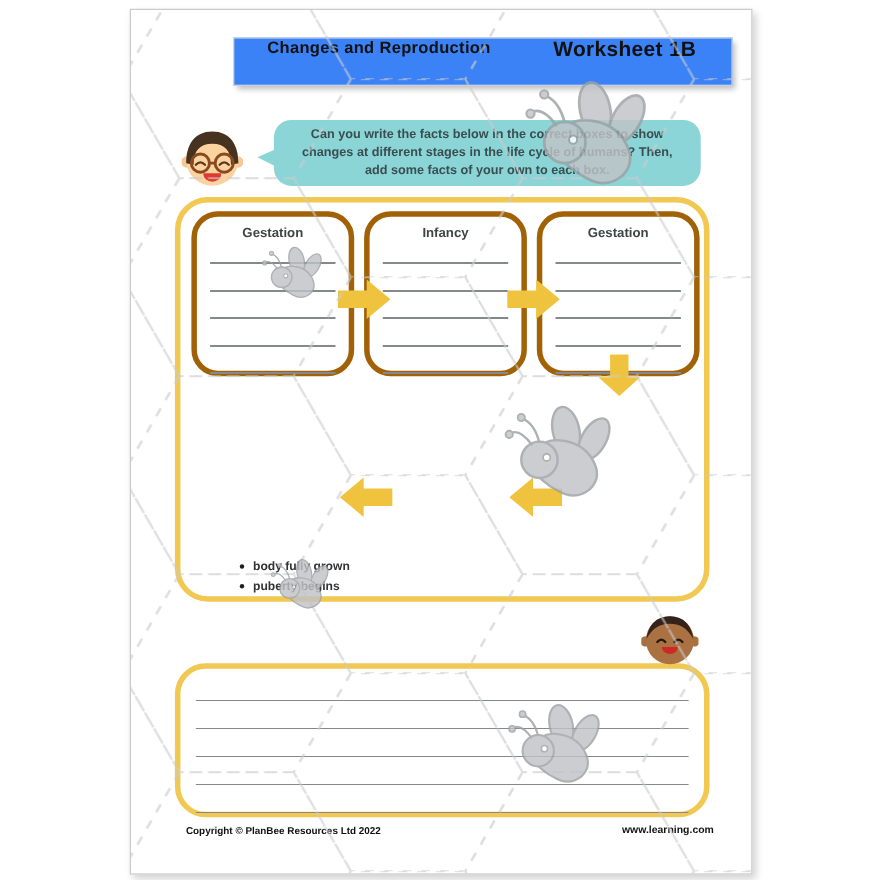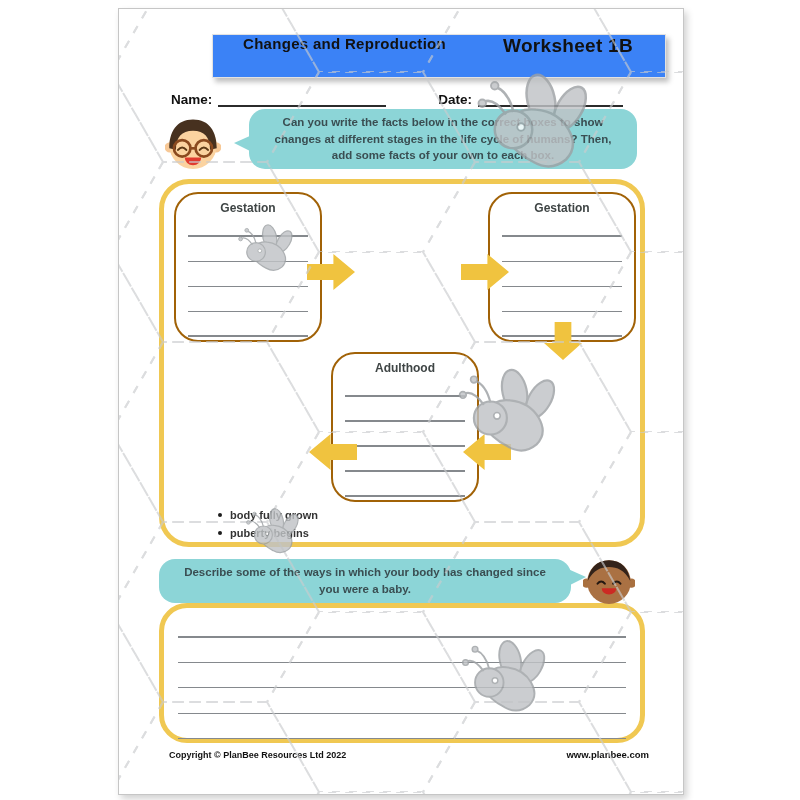--- a/index.html
+++ b/index.html
@@ -29,21 +29,21 @@
   .bubble .btxt{font-size:11.5px;font-weight:bold;color:#3a4e52;line-height:1.45;padding:6px 14px;}
   .bubble1{left:130px;top:100px;width:388px;height:60px;}
   .bubble1 .tail{position:absolute;left:-15px;top:26px;width:0;height:0;
      border-top:8px solid transparent;border-bottom:9px solid transparent;border-right:18px solid #8cd5d7;}
   .bubble2{left:40px;top:550px;width:412px;height:44px;}
   .bubble2 .tail{position:absolute;right:-15px;top:10px;width:0;height:0;
      border-top:8px solid transparent;border-bottom:9px solid transparent;border-left:18px solid #8cd5d7;}
   
   .cycle{position:absolute;left:40px;top:170px;width:486px;height:368px;border:5px solid #f0c852;
          border-radius:30px;box-sizing:border-box;background:#fff;z-index:1;}
-  .stage{position:absolute;width:148px;height:150px;border:2px solid #a16207;border-radius:24px;
+  .stage{position:absolute;width:148px;height:150px;border:5px solid #a16207;border-radius:24px;
          box-sizing:border-box;background:#fff;}
   .stage-title{position:absolute;top:7px;left:0;right:0;text-align:center;font-size:12px;
          font-weight:bold;color:#3f4545;}
   .lines{position:absolute;left:12px;right:12px;top:18px;height:126px;
          background:repeating-linear-gradient(to bottom,transparent 0 23.5px,#85898d 23.5px 25px);}
   .s0{left:10px;top:8px;} .s1{left:167px;top:8px;} .s2{left:324px;top:8px;}
   .s3{left:10px;top:168px;} .s4{left:167px;top:168px;} .s5{left:324px;top:168px;}
   
   .arrow{position:absolute;background:#f0c33f;z-index:2;}
   .a-right{width:48px;height:36px;clip-path:polygon(0 28%,55% 28%,55% 0,100% 50%,55% 100%,55% 72%,0 72%);}
@@ -77,30 +77,20 @@
 <body>
 
 <div class="canvas">
   <div class="page">
 
     <div class="banner">
       <span class="t">Changes and Reproduction</span>
       <span class="w">Worksheet 1B</span>
     </div>
 
-    <div class="namedate">
-      <div class="field">
-        <span class="flabel">Name:</span>
-        <span class="fline name-line"></span>
-      </div>
-      <div class="field">
-        <span class="flabel">Date:</span>
-        <span class="fline date-line"></span>
-      </div>
-    </div>
 
     <svg class="boy" viewBox="0 0 54 64">
       <circle cx="4.5" cy="41" r="5" fill="#f7c896"></circle>
       <circle cx="49.5" cy="41" r="5" fill="#f7c896"></circle>
       <circle cx="27" cy="39" r="23" fill="#fbd3a0"></circle>
       <path d="M27 14 C11 14 4 26 4 42 L10.5 43.5 C10.5 31 16 25 27 25 C38 25 43.5 31 43.5 43.5 L50 42 C50 26 43 14 27 14 Z" fill="#47311f"></path>
       <g stroke="#8a4a1f" stroke-width="2.6" fill="none">
         <circle cx="16.5" cy="42" r="8"></circle>
         <circle cx="37.5" cy="42" r="8"></circle>
         <path d="M24.5 42 h5"></path>
@@ -113,65 +103,61 @@
     <div class="bubble bubble1">
       <div class="tail"></div>
       <span class="btxt">Can you write the facts below in the correct boxes to show changes at different stages in the life cycle of humans? Then, add some facts of your own to each box.</span>
     </div>
 
     <div class="cycle">
       <div class="stage s0">
         <div class="stage-title">Gestation</div>
         <div class="lines"></div>
       </div>
+      <div class="stage s1">
+        <div class="stage-title">Infancy</div>
+        <div class="lines"></div>
+      </div>
       <div class="stage s2">
         <div class="stage-title">Gestation</div>
-        <div class="lines"></div>
-      </div>
-      <div class="stage s4">
-        <div class="stage-title">Adulthood</div>
         <div class="lines"></div>
       </div>
 
       <div class="arrow a-right ar1"></div>
       <div class="arrow a-right ar2"></div>
       <div class="arrow a-down ad1"></div>
       <div class="arrow a-left al1"></div>
       <div class="arrow a-left al2"></div>
 
       <div class="facts">
         <ul class="fcol fc0">
           <li>body fully grown</li>
           <li>puberty begins</li>
         </ul>
       </div>
     </div>
 
-    <div class="bubble bubble2">
-      <div class="tail"></div>
-      <span class="btxt">Describe some of the ways in which your body has changed since you were a baby.</span>
-    </div>
 
     <svg class="baby" viewBox="0 0 50 50">
       <circle cx="3.5" cy="27" r="4.5" fill="#a9703f"></circle>
       <circle cx="46.5" cy="27" r="4.5" fill="#a9703f"></circle>
       <circle cx="25" cy="26" r="21" fill="#aa7143"></circle>
       <path d="M25 5 C13 5 6 13 4.5 25 C10 14.5 17 11.5 25 11.5 C33 11.5 40 14.5 45.5 25 C44 13 37 5 25 5 Z" fill="#33231a"></path>
       <path d="M14 27.5 q3.5 -4 7 0" stroke="#241812" stroke-width="2" fill="none" stroke-linecap="round"></path>
       <path d="M29 27.5 q3.5 -4 7 0" stroke="#241812" stroke-width="2" fill="none" stroke-linecap="round"></path>
       <path d="M18 32 a7 6 0 0 0 14 0 z" fill="#cc2a23"></path>
     </svg>
 
     <div class="answer">
       <div class="lines"></div>
     </div>
 
     <div class="footer">
       <span class="copyright">Copyright © PlanBee Resources Ltd 2022</span>
-      <span class="website">www.planbee.com</span>
+      <span class="website">www.learning.com</span>
     </div>
 
     <svg class="overlay" width="564" height="785" viewBox="0 0 564 785">
       <defs>
         <pattern id="hexes" width="312" height="180" patternUnits="userSpaceOnUse" patternTransform="translate(96,63)">
           <g fill="none" stroke="#c9cbcd" stroke-width="2" stroke-dasharray="8 9">
             <path d="M104 0 L52 90 L-52 90 L-104 0 L-52 -90 L52 -90 Z"></path>
             <path d="M416 0 L364 90 L260 90 L208 0 L260 -90 L364 -90 Z"></path>
             <path d="M104 180 L52 270 L-52 270 L-104 180 L-52 90 L52 90 Z"></path>
             <path d="M416 180 L364 270 L260 270 L208 180 L260 90 L364 90 Z"></path>

